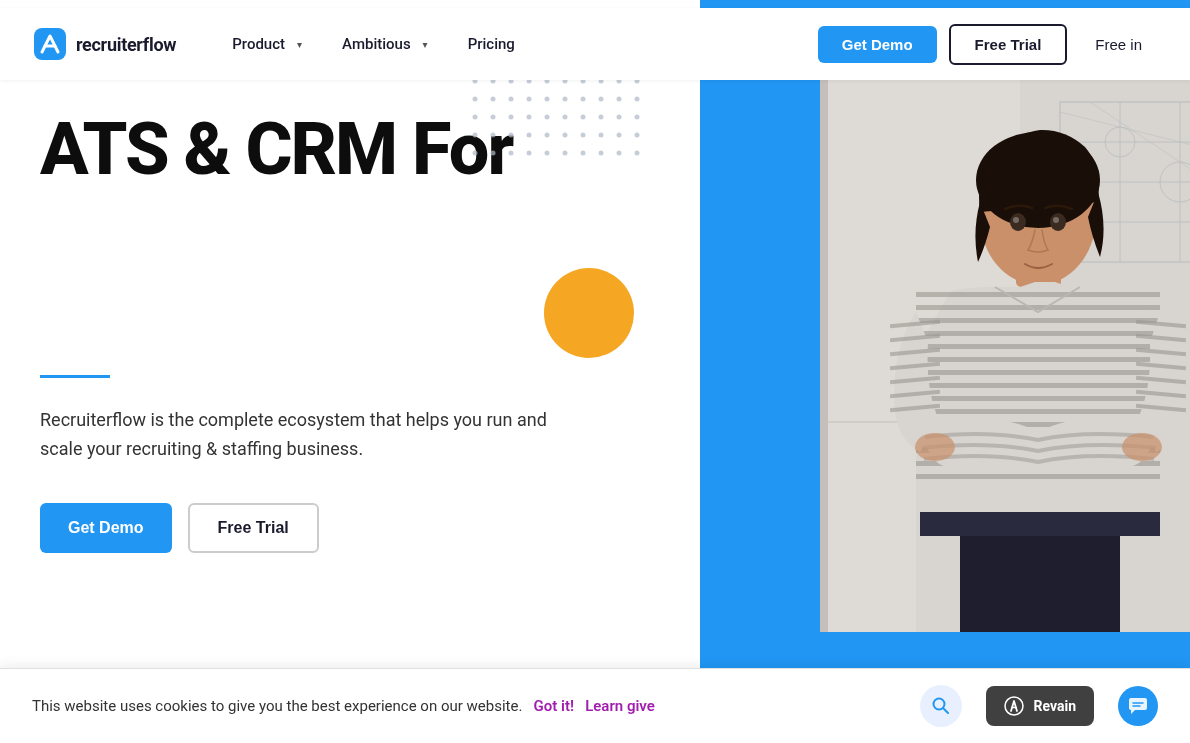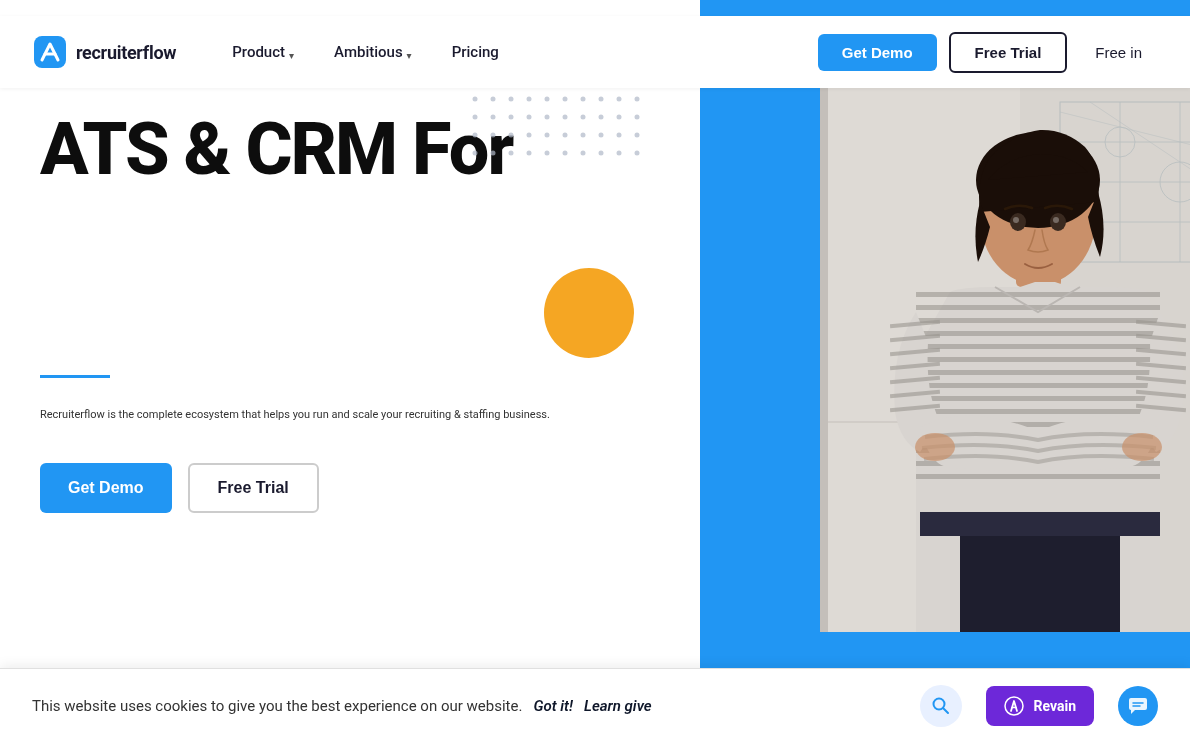--- a/index.html
+++ b/index.html
@@ -9,21 +9,21 @@
       background: #fff;
       overflow-x: hidden;
       width: 1190px;
       height: 743px;
       position: relative;
     }
 
     
     nav {
       position: fixed;
-      top: 16px; left: 0; right: 0;
+      top: 8px; left: 0; right: 0;
       height: 72px;
       background: #fff;
       display: flex;
       align-items: center;
       padding: 0 32px;
       z-index: 100;
       box-shadow: 0 1px 4px rgba(0,0,0,0.06);
     }
 
     .nav-logo {
@@ -52,22 +52,22 @@
       gap: 8px;
       flex: 1;
     }
 
     .nav-link {
       padding: 8px 16px;
       font-size: 15px;
       color: #1a1a2e;
       cursor: pointer;
       display: flex;
-      align-items: flex-end;
-      gap: 4px;
+      align-items: center;
+      gap: 12px;
       border-radius: 6px;
       font-weight: 500;
     }
 
     .nav-link .chevron {
       font-size: 10px;
       color: #555;
     }
 
     .nav-actions {
@@ -148,21 +148,21 @@
     }
 
     .hero-divider {
       width: 70px;
       height: 3px;
       background: #2196F3;
       margin: 36px 0 28px 0;
     }
 
     .hero-description {
-      font-size: 11px;
+      font-size: 18px;
       color: #333;
       line-height: 1.6;
       max-width: 530px;
       margin-bottom: 40px;
     }
 
     .hero-buttons {
       display: flex;
       gap: 16px;
     }
@@ -256,38 +256,37 @@
       box-shadow: 0 -2px 12px rgba(0,0,0,0.08);
     }
 
     .cookie-text {
       font-size: 15px;
       color: #333;
       flex: 1;
     }
 
     .cookie-link {
-      color: #0f172a;
+      color: #a21caf;
       text-decoration: none;
       font-weight: 600;
       cursor: pointer;
-      font-style: italic;
     }
 
     .cookie-actions {
       display: flex;
       align-items: center;
       gap: 24px;
     }
 
     .revain-widget {
       display: flex;
       align-items: center;
       gap: 10px;
-      background: #6d28d9;
+      background: #404040;
       color: #fff;
       padding: 10px 18px;
       border-radius: 8px;
       font-size: 14px;
       font-weight: 700;
       cursor: pointer;
     }
 
     .chat-bubble-icon {
       width: 40px;

